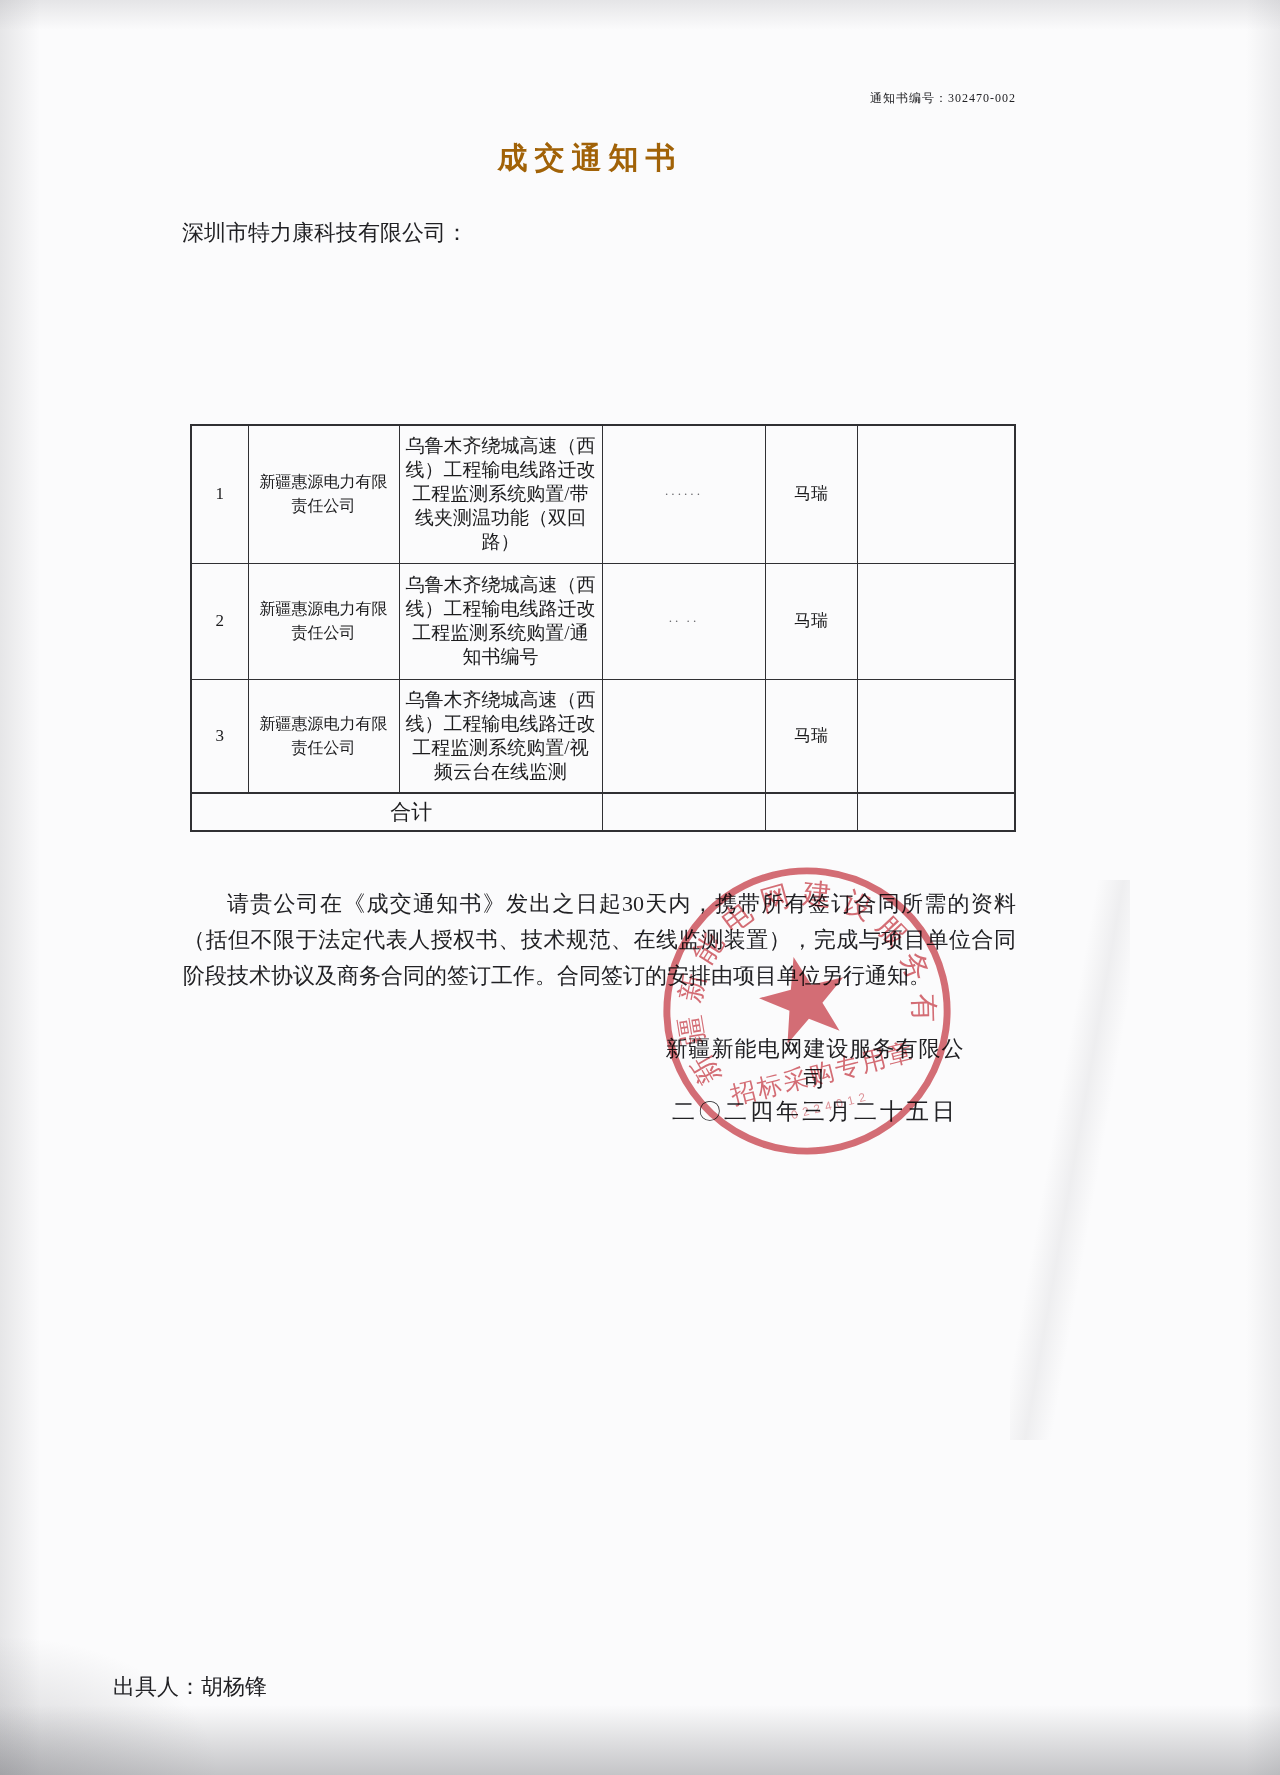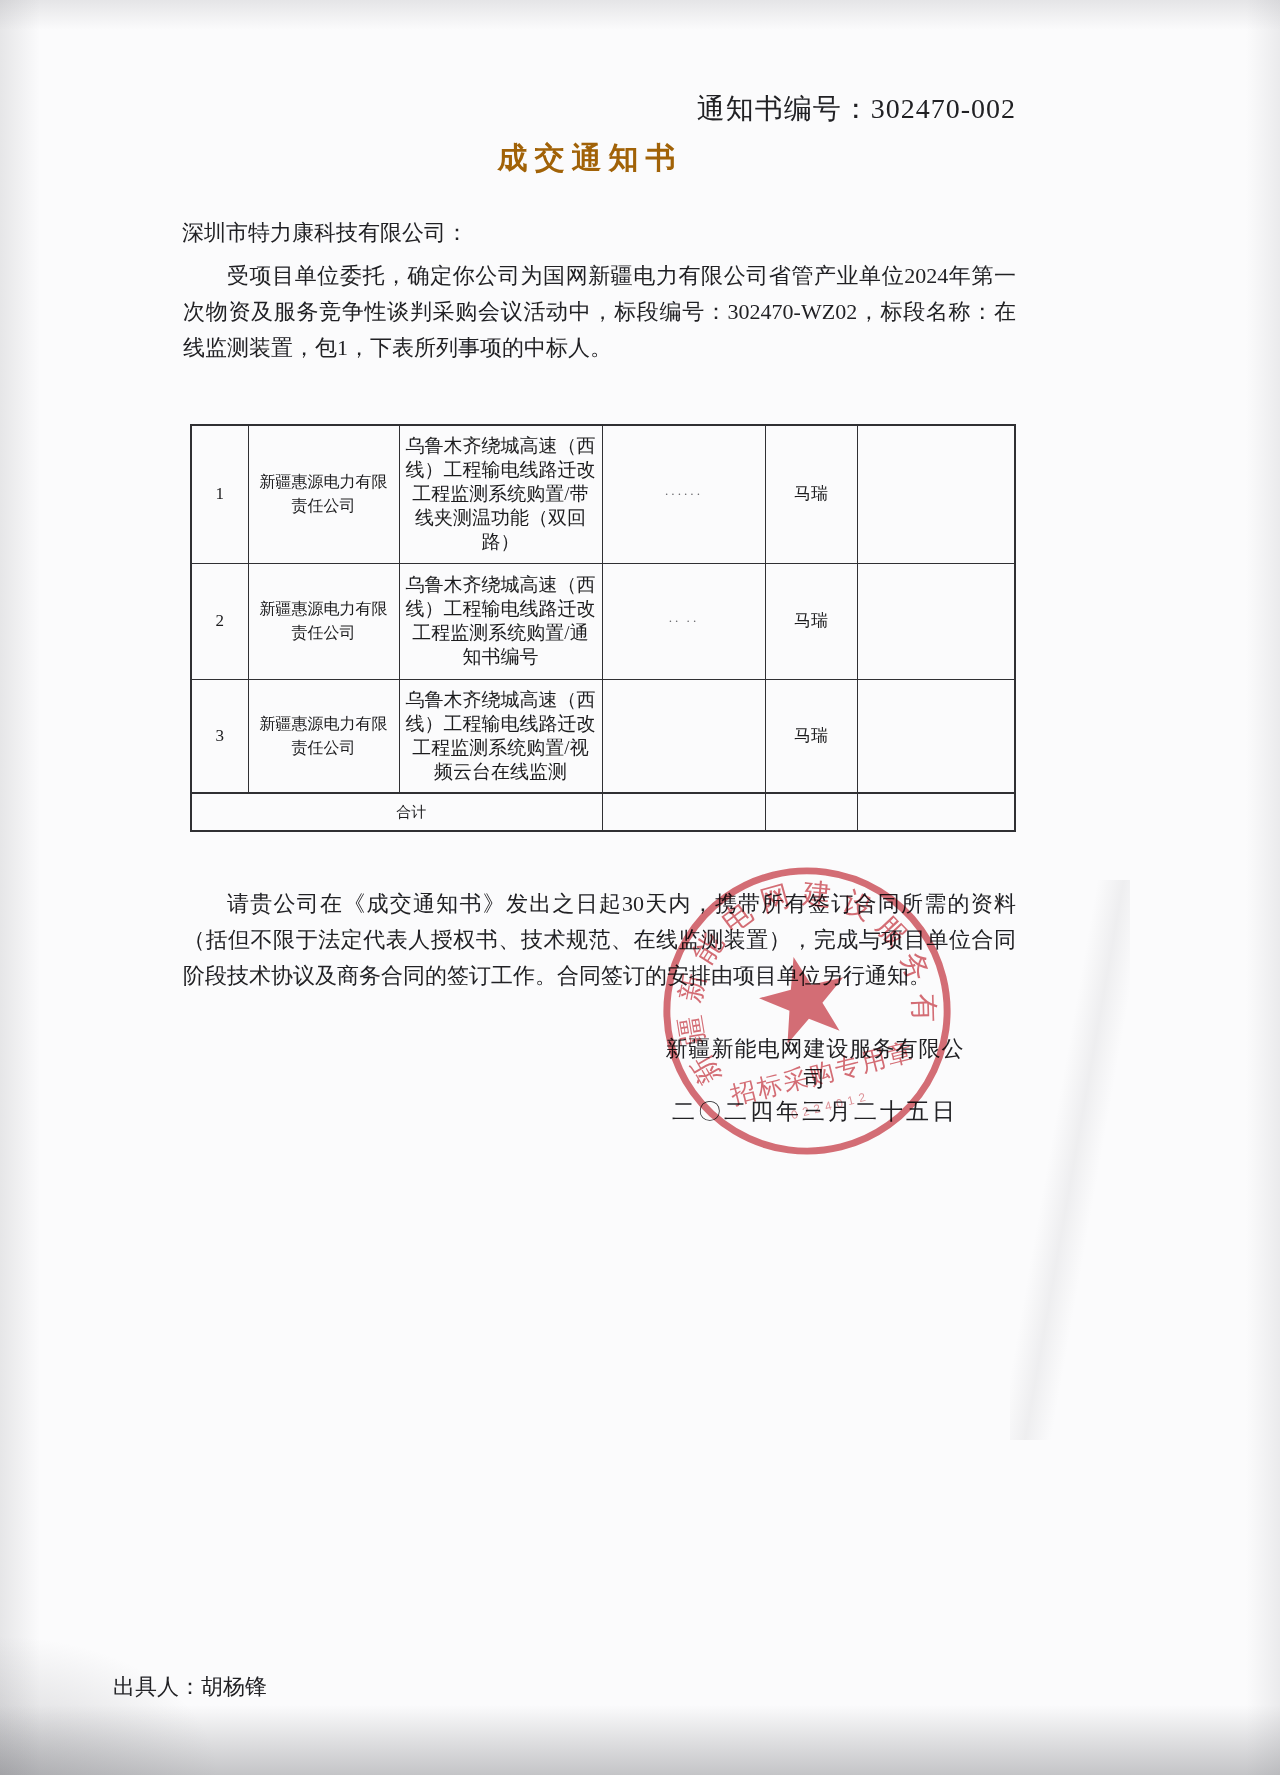--- a/index.html
+++ b/index.html
@@ -21,41 +21,41 @@
   .scan-right{position:absolute;right:0;top:0;width:34px;height:100%;
     background:linear-gradient(to left,rgba(150,150,156,.16),rgba(150,150,156,0));}
   .scan-bottom{position:absolute;left:0;bottom:0;width:100%;height:70px;
     background:linear-gradient(to bottom,rgba(120,121,126,0),rgba(120,121,126,.42));}
   .scan-corner{position:absolute;left:0;bottom:0;width:220px;height:140px;
     background:radial-gradient(ellipse at 0% 100%,rgba(110,110,116,.30),rgba(110,110,116,0) 70%);}
   .scan-crease{position:absolute;left:1010px;top:880px;width:120px;height:560px;
     background:linear-gradient(100deg,rgba(160,160,166,0) 40%,rgba(160,160,166,.14) 52%,rgba(160,160,166,0) 64%);}
 
   .notice-no{position:absolute;top:90px;left:0;width:1016px;text-align:right;
-    font-size:28px;letter-spacing:1px;color:#212124;}
+    font-size:12px;letter-spacing:1px;color:#212124;}
   .doc-title{position:absolute;top:138px;left:0;width:1180px;text-align:center;
     font-size:30px;font-weight:700;letter-spacing:7px;color:#a16207;}
   .addressee{position:absolute;top:218px;left:182px;font-size:22px;color:#212124;}
   .para{position:absolute;left:183px;width:833px;font-size:22px;line-height:36px;
     text-align:justify;text-indent:2em;color:#212124;}
   .para1{top:258px;}
   .para2{top:886px;}
 
   .award-table{position:absolute;left:190px;top:424px;width:824px;
     border-collapse:collapse;table-layout:fixed;font-size:16px;color:#1c1c1e;}
   .award-table td,.award-table th{
     border:1.5px solid #303033;text-align:center;vertical-align:middle;
     padding:2px 5px;font-weight:normal;line-height:24px;word-break:break-all;}
   .award-table{border:2px solid #303033;}
   .award-table th{font-size:20px;line-height:29px;}
   .row-no{font-size:17px;}
   .row-item{font-size:19px;line-height:24px;}
   .row-amount{font-size:13px;color:#6a6a6e;letter-spacing:2px;}
   .row-contact{font-size:17px;}
-  .total-row td{border-top-width:2.5px;font-size:15px;height:32px;line-height:30px;padding-left:34px;}
+  .total-row td{border-top-width:2.5px;font-size:21px;height:32px;line-height:30px;padding-left:34px;}
   tr.hdr{height:64px;} tr.r1{height:138px;} tr.r2{height:116px;} tr.r3{height:114px;}
 
   .signer{position:absolute;top:1034px;left:655px;width:320px;text-align:center;
     font-size:22px;letter-spacing:1px;color:#212124;}
   .sign-date{position:absolute;top:1096px;left:655px;width:320px;text-align:center;
     font-size:23px;letter-spacing:3px;color:#212124;}
   .issued-by{position:absolute;top:1672px;left:113px;font-size:22px;color:#212124;}
 
   .stamp{position:absolute;left:648px;top:852px;width:318px;height:318px;
     mix-blend-mode:multiply;opacity:.82;}
@@ -66,21 +66,20 @@
 <div class="page">
 
   <div class="scan-top"></div>
   <div class="scan-left"></div>
   <div class="scan-right"></div>
   <div class="scan-crease"></div>
 
   <div class="notice-no">通知书编号：302470-002</div>
   <div class="doc-title">成交通知书</div>
   <div class="addressee">深圳市特力康科技有限公司：</div>
-  <div class="para para1">受项目单位委托，确定你公司为国网新疆电力有限公司省管产业单位2024年第一次物资及服务竞争性谈判采购会议活动中，标段编号：302470-WZ02，标段名称：在线监测装置，包1，下表所列事项的中标人。</div>
 
   <table class="award-table">
     <colgroup>
       <col style="width:57px">
         <col style="width:151px">
         <col style="width:203px">
       <col style="width:163px">
         <col style="width:92px">
         <col style="width:158px">
     </colgroup>

